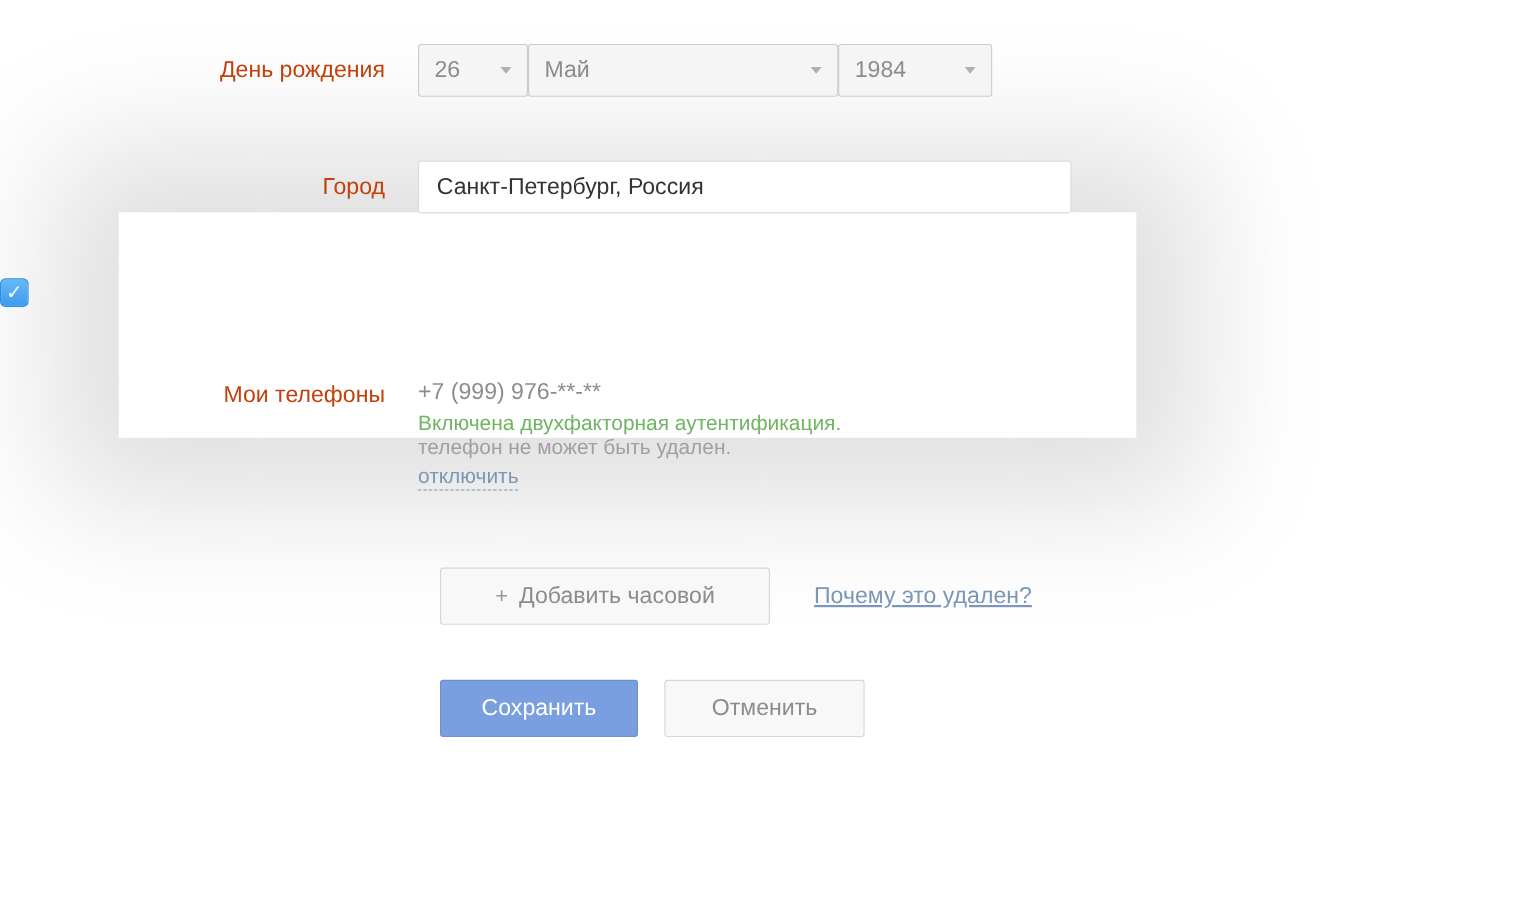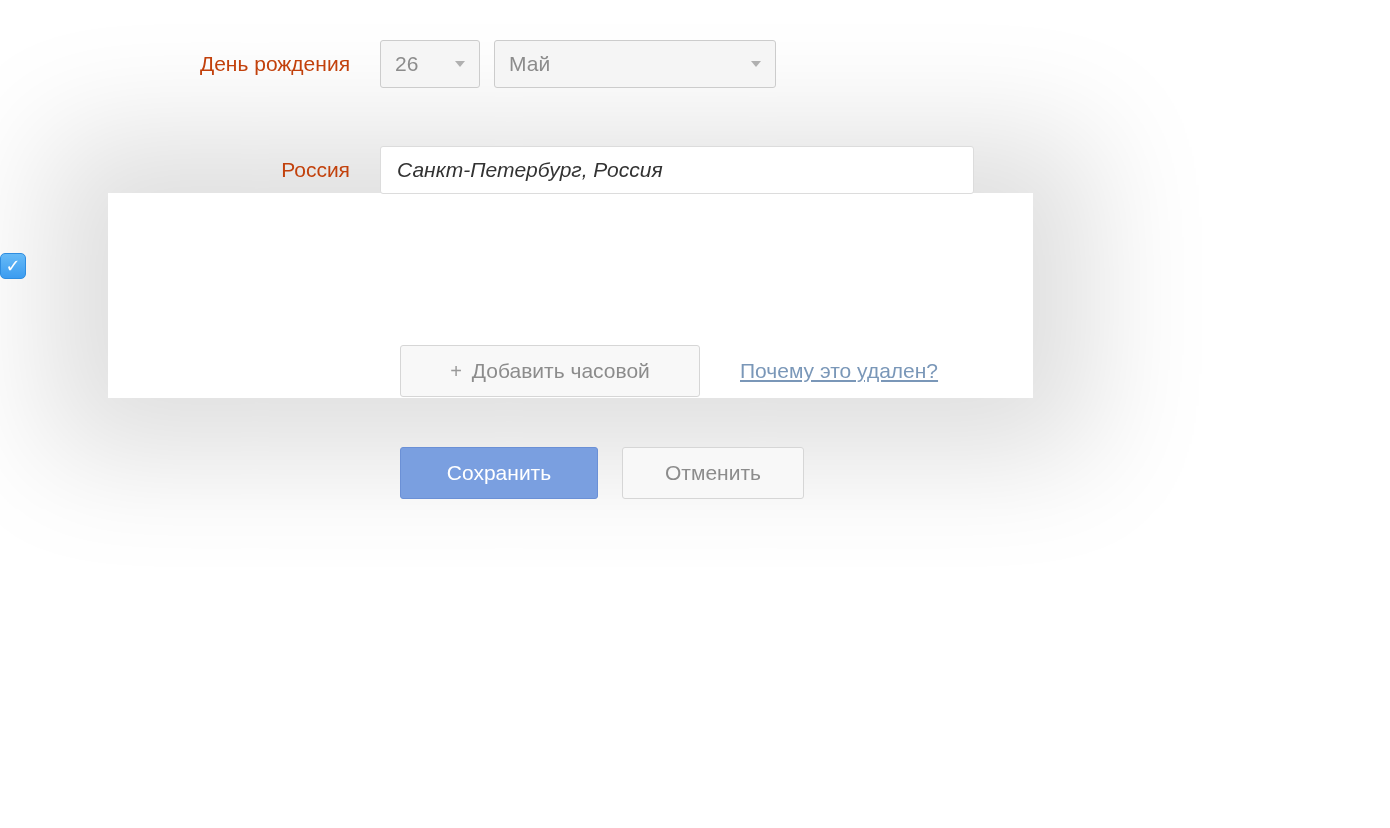--- a/index.html
+++ b/index.html
@@ -30,21 +30,20 @@
     .label-col {
       width: 380px;
       text-align: right;
       padding-right: 30px;
       color: #c2410c;
       font-size: 21px;
     }
     .control-col {
       display: flex;
       align-items: center;
-      gap: 14px;
     }
     .select-box {
       display: inline-flex;
       align-items: center;
       justify-content: space-between;
       height: 48px;
       border: 1px solid #cccccc;
       border-radius: 3px;
       background: #f5f5f5;
       padding: 0 14px;
@@ -100,21 +99,20 @@
     .text-input {
       width: 594px;
       height: 48px;
       border: 1px solid #dcdcdc;
       border-radius: 3px;
       padding: 0 16px;
       font-size: 21px;
       color: #333;
       background: #fff;
       outline: none;
-      font-style: italic;
     }
     .checkbox-wrap {
       display: flex;
       align-items: center;
       gap: 14px;
       cursor: pointer;
     }
     .checkbox-box {
       width: 26px;
       height: 26px;
@@ -204,21 +202,21 @@
     .actions-row {
       padding-left: 380px;
       margin-left: 20px;
       display: flex;
       gap: 24px;
     }
     .btn-primary {
       background: #7a9fe0;
       border-color: #6b90d6;
       color: #fff;
-      width: 198px;
+      width: 180px;
     }
     .btn-cancel {
       width: 182px;
     }
     .highlight-slab {
       position: absolute;
       top: 193px;
       left: 108px;
       width: 925px;
       height: 205px;
@@ -247,41 +245,56 @@
     <div class="label-col">День рождения</div>
     <div class="control-col">
       <div class="select-box day">
         <span>26</span>
         <span class="chevron"></span>
       </div>
       <div class="select-box month">
         <span>Май</span>
         <span class="chevron"></span>
       </div>
+      <div class="select-box year">
+        <span>1984</span>
+        <span class="chevron"></span>
+      </div>
     </div>
   </div>
 
 
   <div class="form-row city-row">
-    <div class="label-col">Россия</div>
+    <div class="label-col">Город</div>
     <div class="control-col">
       <input type="text" class="text-input" value="Санкт-Петербург, Россия" style="">
     </div>
   </div>
 
   <div class="form-row tz-row">
     <div class="control-col">
       <div class="checkbox-wrap">
         <div class="checkbox-box">
           <span class="checkbox-tick">✓</span>
         </div>
       </div>
     </div>
   </div>
 
+  <div class="form-row align-top phones-row">
+    <div class="label-col" style="padding-top:2px;">Мои телефоны</div>
+    <div class="control-col">
+      <div class="phone-block">
+        <div class="phone-number">+7 (999) 976-**-**</div>
+        <div class="mfa-enabled">Включена двухфакторная аутентификация.</div>
+        <div class="mfa-note">телефон не может быть удален.</div>
+        <a class="dashed-link">отключить</a>
+      </div>
+    </div>
+  </div>
 
   <div class="add-phone-row">
     <button class="btn btn-secondary btn-add">
       <span class="plus-sign">+</span>
       <span>Добавить часовой</span>
     </button>
     <a class="why-link">Почему это удален?</a>
   </div>
 
   <div class="actions-row">

